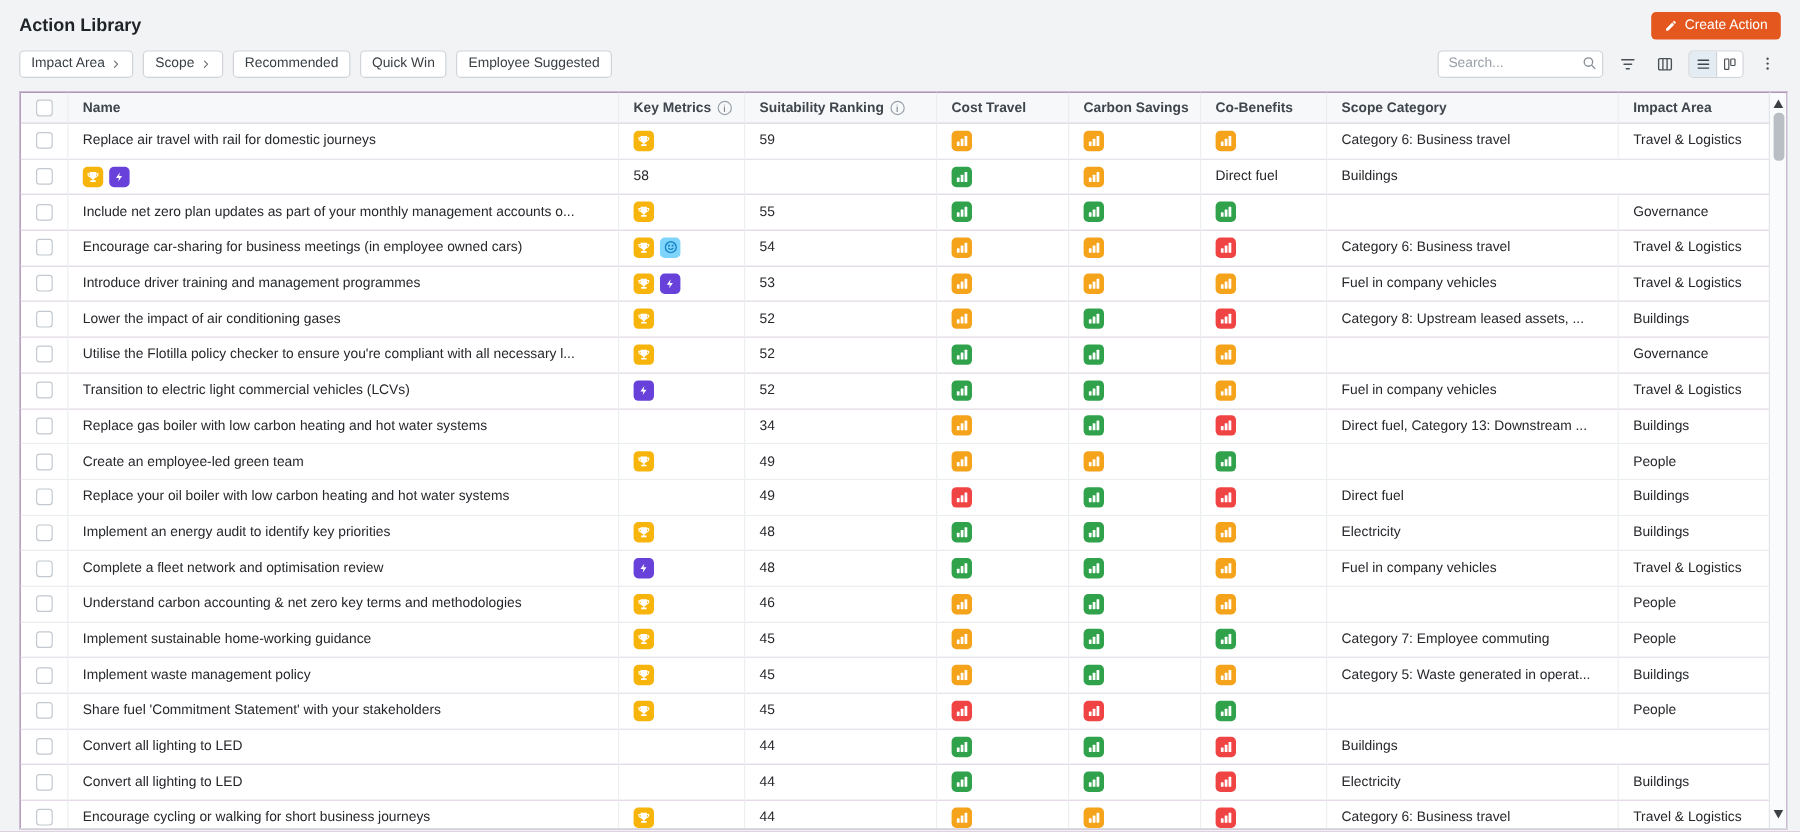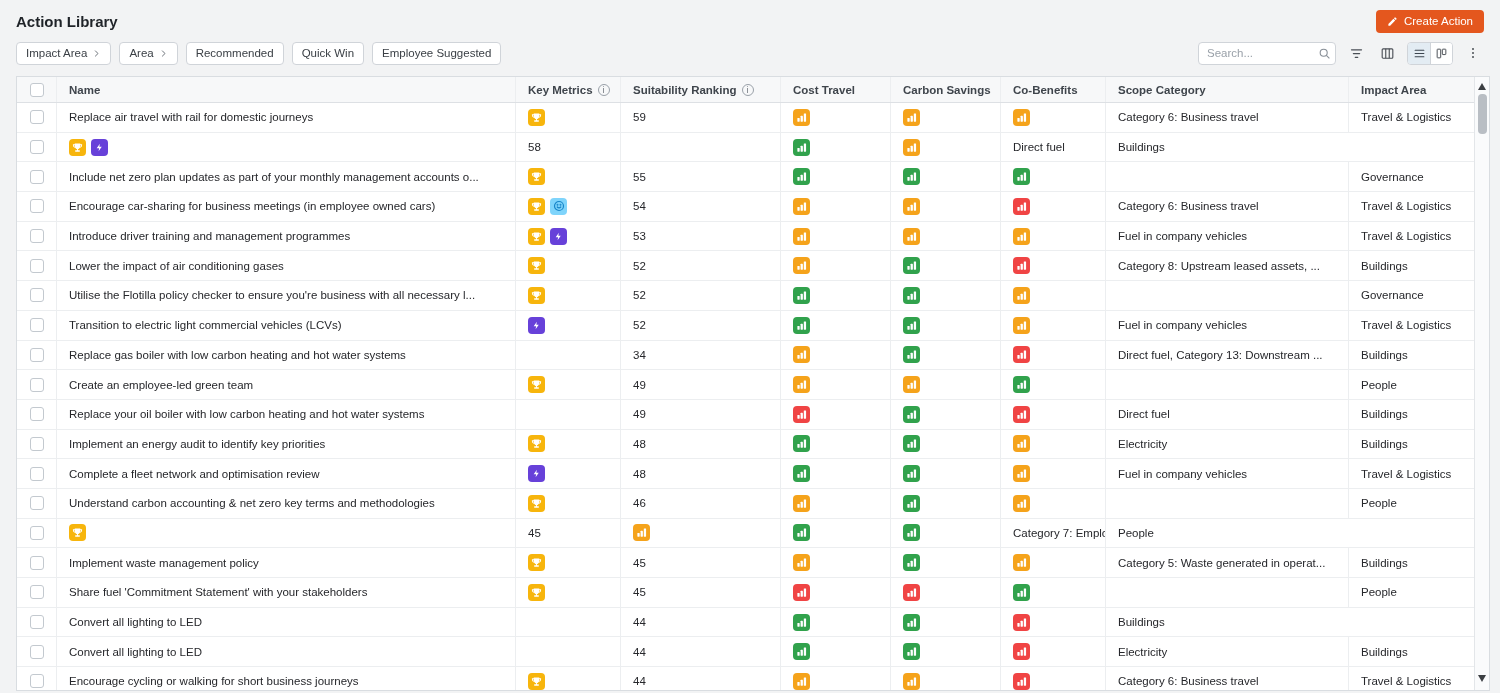--- a/index.html
+++ b/index.html
@@ -80,21 +80,21 @@
   <div class="chips">
     <button class="chip">
       <span>Impact Area</span>
       <span style="display:inline-flex">
         <svg width="9" height="9" viewBox="0 0 24 24" fill="none" stroke="#6b7178" stroke-width="2.6" stroke-linecap="round" stroke-linejoin="round">
             <path d="m9 5 7 7-7 7"></path>
           </svg>
       </span>
     </button>
     <button class="chip">
-      <span>Area</span>
+      <span>Scope</span>
       <span style="display:inline-flex">
         <svg width="9" height="9" viewBox="0 0 24 24" fill="none" stroke="#6b7178" stroke-width="2.6" stroke-linecap="round" stroke-linejoin="round">
             <path d="m9 5 7 7-7 7"></path>
           </svg>
       </span>
     </button>
     <button class="chip">
       <span>Recommended</span>
     </button>
     <button class="chip">
@@ -458,21 +458,21 @@
             </span>
           </div>
     <div class="cell">Category 8: Upstream leased assets, ...</div>
     <div class="cell">Buildings</div>
   </div>
 
   <div class="trow">
     <div class="cell selcell">
       <span class="checkbox"></span>
     </div>
-    <div class="cell">Utilise the Flotilla policy checker to ensure you're business with all necessary l...</div>
+    <div class="cell">Utilise the Flotilla policy checker to ensure you're compliant with all necessary l...</div>
     <div class="cell">
             <span class="badge" style="background: rgb(247, 181, 12);">
               <svg width="11" height="11" viewBox="0 0 24 24" fill="#fff">
                 <path d="M6 3h12v2h4v2c0 3-2.2 5.2-5.1 5.8A7 7 0 0 1 13 15.9V18h4v3H7v-3h4v-2.1a7 7 0 0 1-3.9-3.1C4.2 12.2 2 10 2 7V5h4V3zM4 7c0 1.8 1.2 3.3 2.4 3.8A8.7 8.7 0 0 1 6 7H4zm16 0h-2c0 1.3-.1 2.6-.4 3.8C18.8 10.3 20 8.8 20 7z"></path>
               </svg>
             </span>
           </div>
     <div class="cell">52</div>
     <div class="cell">
             <span class="badge" style="background: rgb(49, 162, 76);">
@@ -798,20 +798,21 @@
             </span>
           </div>
     <div class="cell"></div>
     <div class="cell">People</div>
   </div>
 
   <div class="trow">
     <div class="cell selcell">
       <span class="checkbox"></span>
     </div>
+    <div class="cell">Implement sustainable home-working guidance</div>
     <div class="cell">
             <span class="badge" style="background: rgb(247, 181, 12);">
               <svg width="11" height="11" viewBox="0 0 24 24" fill="#fff">
                 <path d="M6 3h12v2h4v2c0 3-2.2 5.2-5.1 5.8A7 7 0 0 1 13 15.9V18h4v3H7v-3h4v-2.1a7 7 0 0 1-3.9-3.1C4.2 12.2 2 10 2 7V5h4V3zM4 7c0 1.8 1.2 3.3 2.4 3.8A8.7 8.7 0 0 1 6 7H4zm16 0h-2c0 1.3-.1 2.6-.4 3.8C18.8 10.3 20 8.8 20 7z"></path>
               </svg>
             </span>
           </div>
     <div class="cell">45</div>
     <div class="cell">
             <span class="badge" style="background: rgb(245, 163, 27);">

